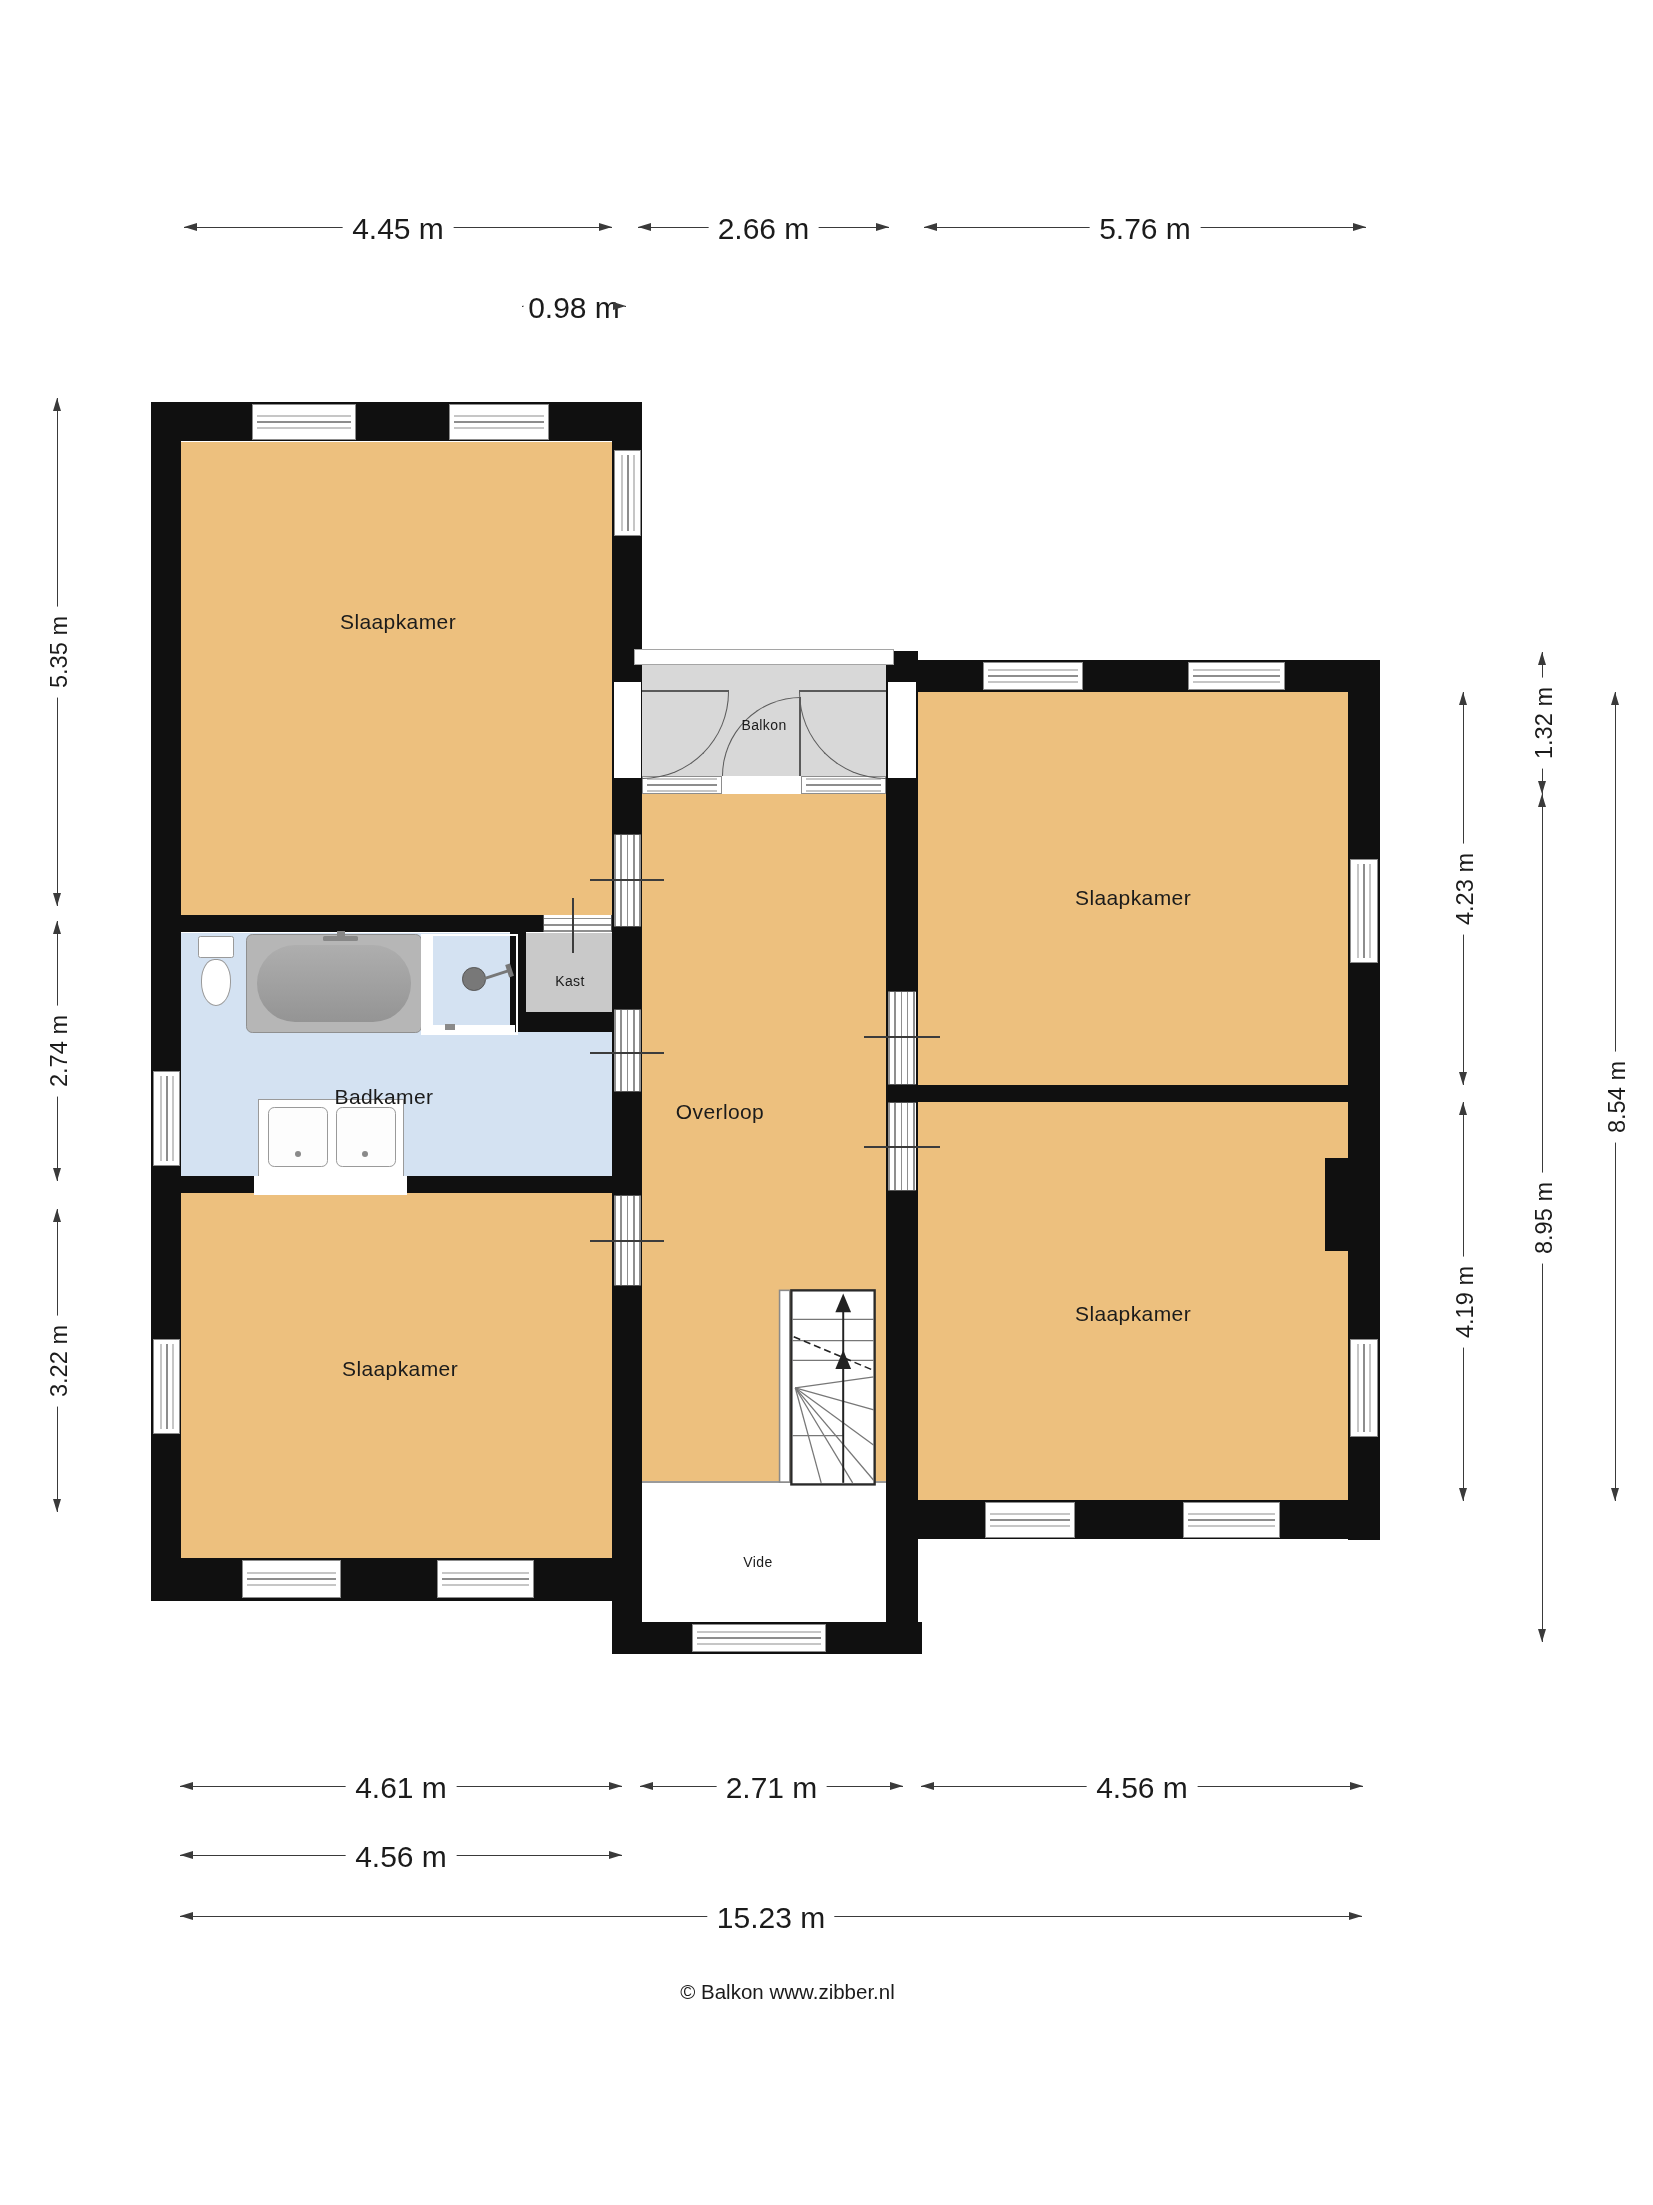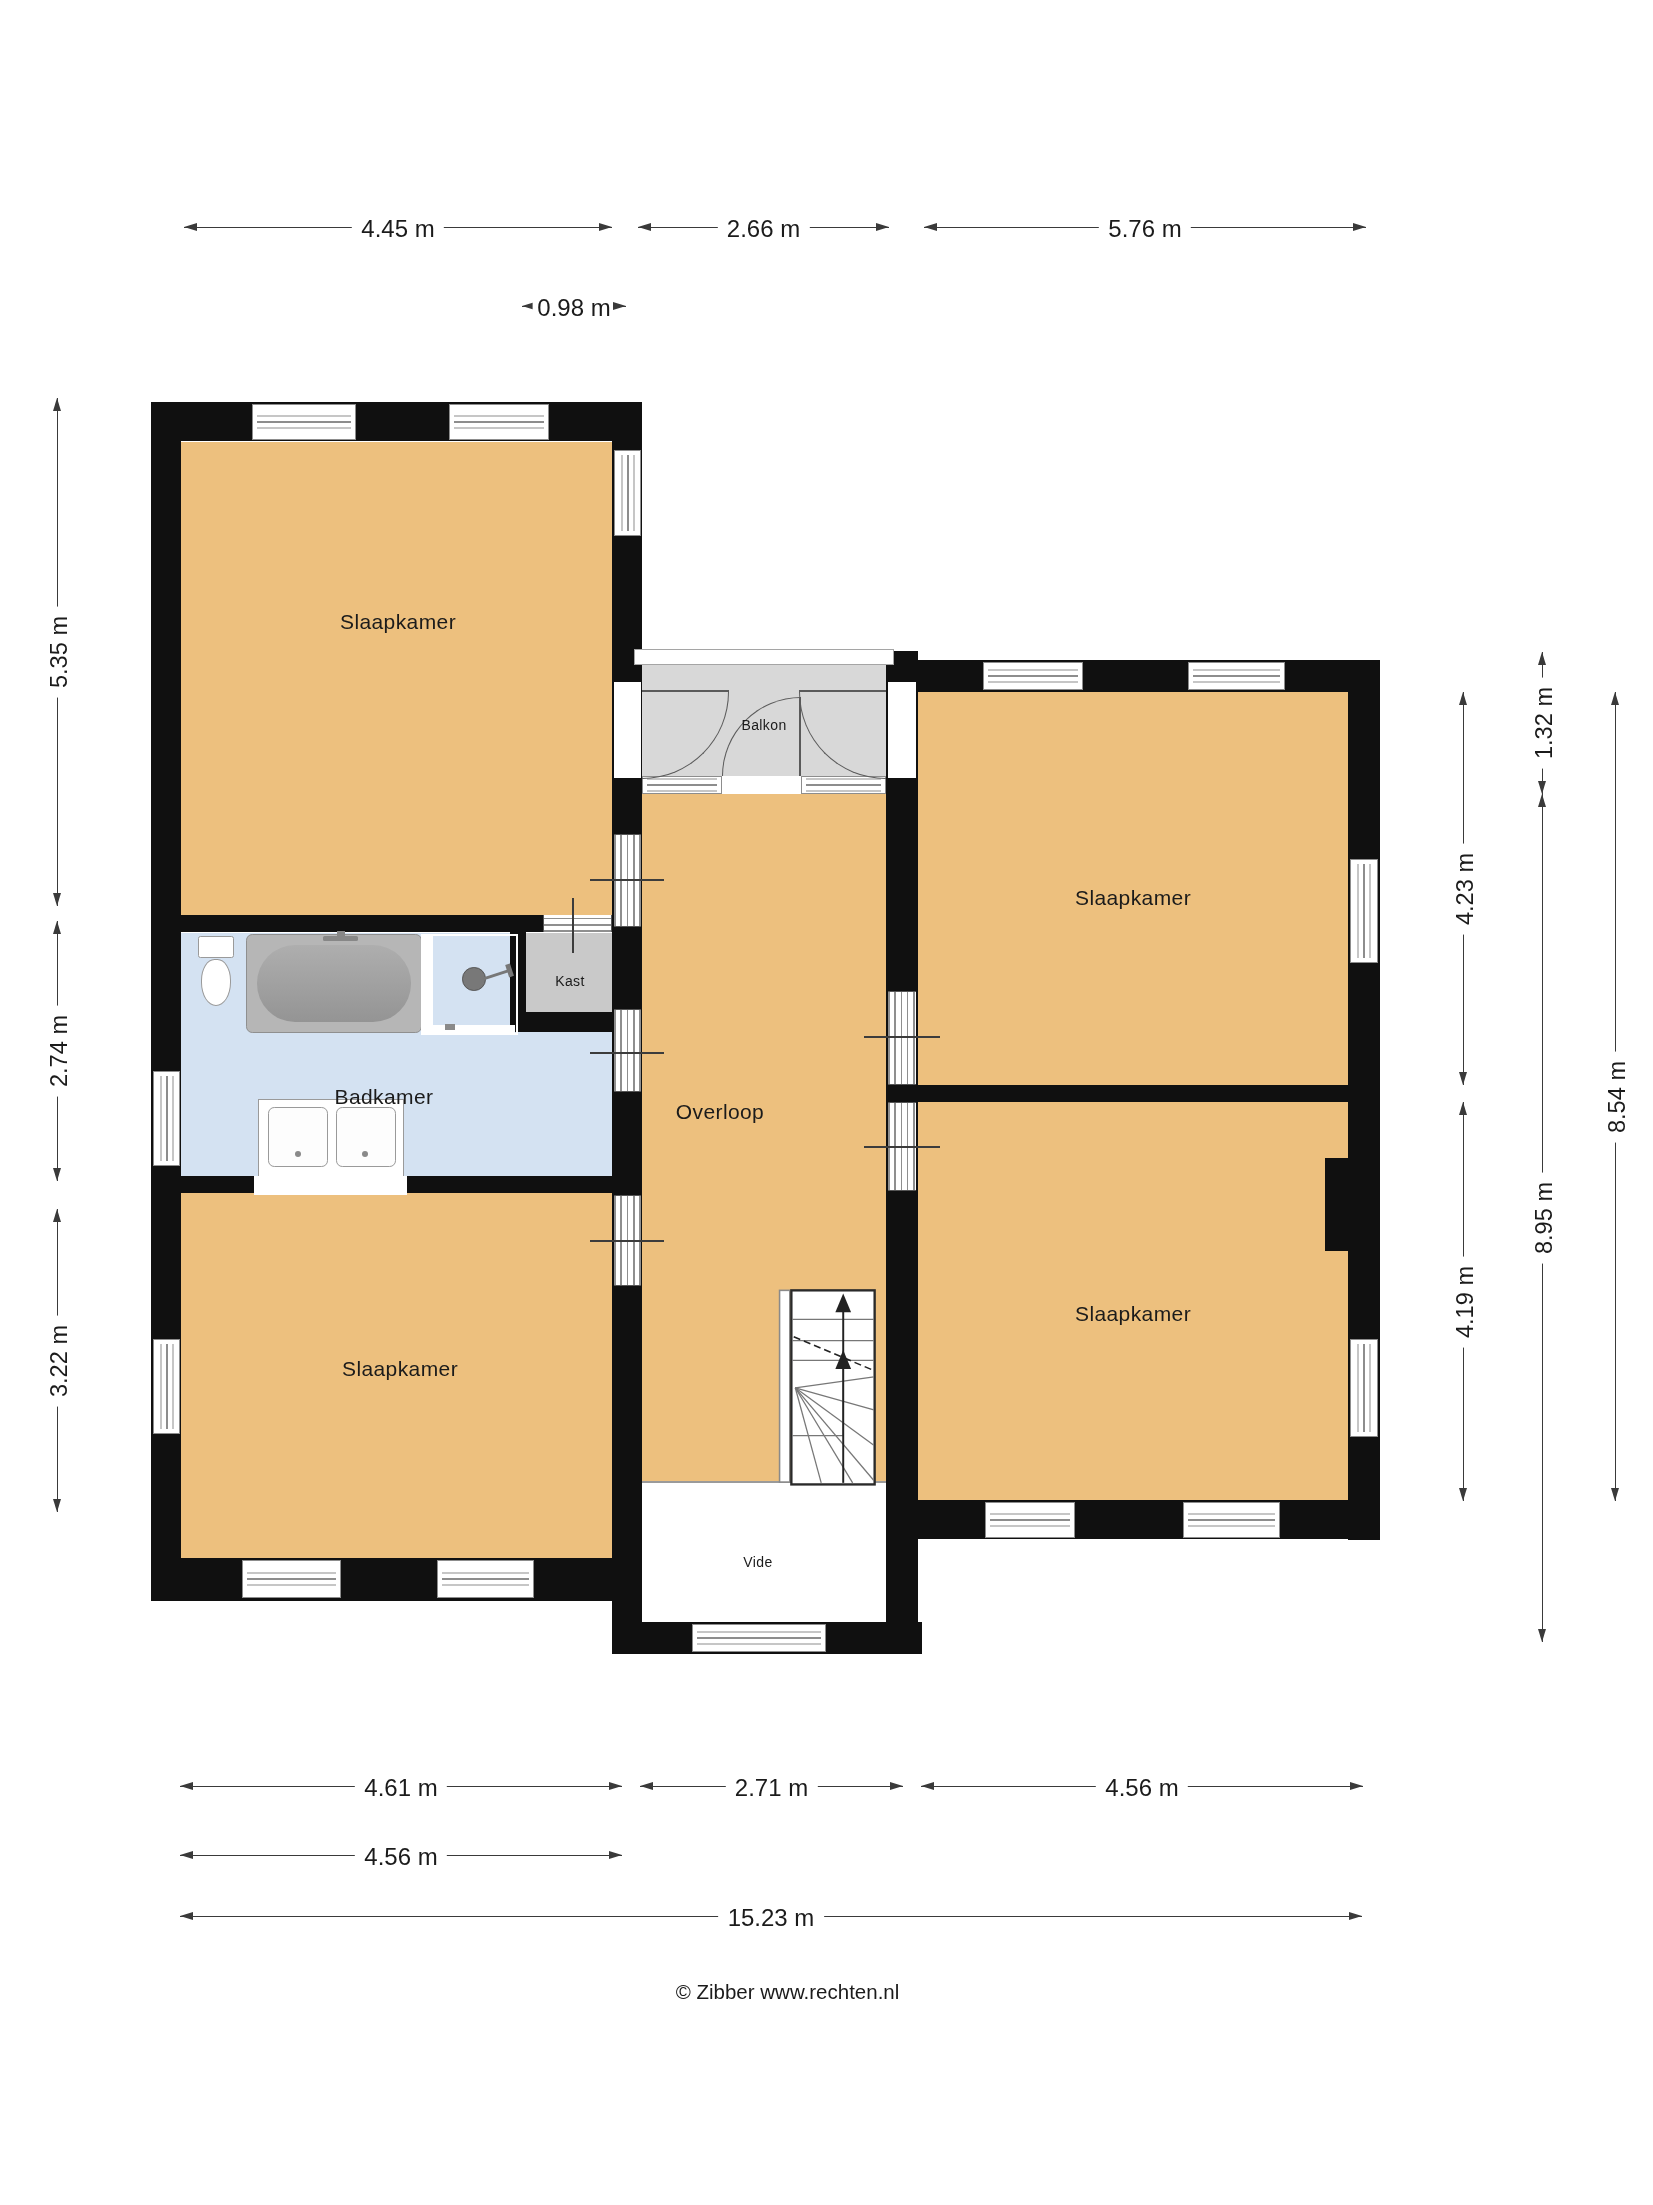--- a/index.html
+++ b/index.html
@@ -32,21 +32,21 @@
   
   .rl{transform:translate(-50%,-50%);font-size:21px;letter-spacing:0.4px;white-space:nowrap;}
   .rl.sm{font-size:14px;}
   
   .dimh{border-top:1.6px solid var(--line,#3a3a3a);}
   .dimh::before{content:"";position:absolute;left:0;top:-5.5px;width:0;height:0;border-top:4.7px solid transparent;border-bottom:4.7px solid transparent;border-right:13.4px solid var(--line,#3a3a3a);}
   .dimh::after{content:"";position:absolute;right:0;top:-5.5px;width:0;height:0;border-top:4.7px solid transparent;border-bottom:4.7px solid transparent;border-left:13.4px solid var(--line,#3a3a3a);}
   .dimv{border-left:1.6px solid var(--line,#3a3a3a);}
   .dimv::before{content:"";position:absolute;top:0;left:-5.5px;width:0;height:0;border-left:4.7px solid transparent;border-right:4.7px solid transparent;border-bottom:13.4px solid var(--line,#3a3a3a);}
   .dimv::after{content:"";position:absolute;bottom:0;left:-5.5px;width:0;height:0;border-left:4.7px solid transparent;border-right:4.7px solid transparent;border-top:13.4px solid var(--line,#3a3a3a);}
-  .dimh .dl{position:absolute;left:50%;top:0.8px;transform:translate(-50%,-50%);background:#fff;padding:0 9.5px;font-size:24px;white-space:nowrap;}
+  .dimh .dl{position:absolute;left:50%;top:0.8px;transform:translate(-50%,-50%);background:#fff;padding:0 9.5px;font-size:30px;white-space:nowrap;}
   .dimh.mini .dl{padding:0 4.7px;}
   .dimv .dl{position:absolute;top:50%;left:0.8px;transform:translate(-50%,-50%) rotate(-90deg);background:#fff;padding:0 9.5px;font-size:23.6px;white-space:nowrap;}
   .foot{left:118px;width:1339px;text-align:center;font-size:21px;}
 </style>
 </head>
 <body>
 
 <div id="plan">
 
   <div class="tan" style="left:181px;top:442px;width:431px;height:473px;"></div>
@@ -216,16 +216,16 @@
   <div class="dimh" style="left:921px;top:1786px;width:442px;">
       <span class="dl">4.56 m</span>
     </div>
   <div class="dimh" style="left:180px;top:1855px;width:442px;">
       <span class="dl">4.56 m</span>
     </div>
   <div class="dimh" style="left:180px;top:1916px;width:1182px;">
       <span class="dl">15.23 m</span>
     </div>
 
-  <div class="foot" style="top:1980px;font-size:20.5px;">© Zibber www.rechten.nl</div>
+  <div class="foot" style="top:1980px;font-size:20.5px;">© Balkon www.zibber.nl</div>
 
 </div>
 
 
 </body></html>

